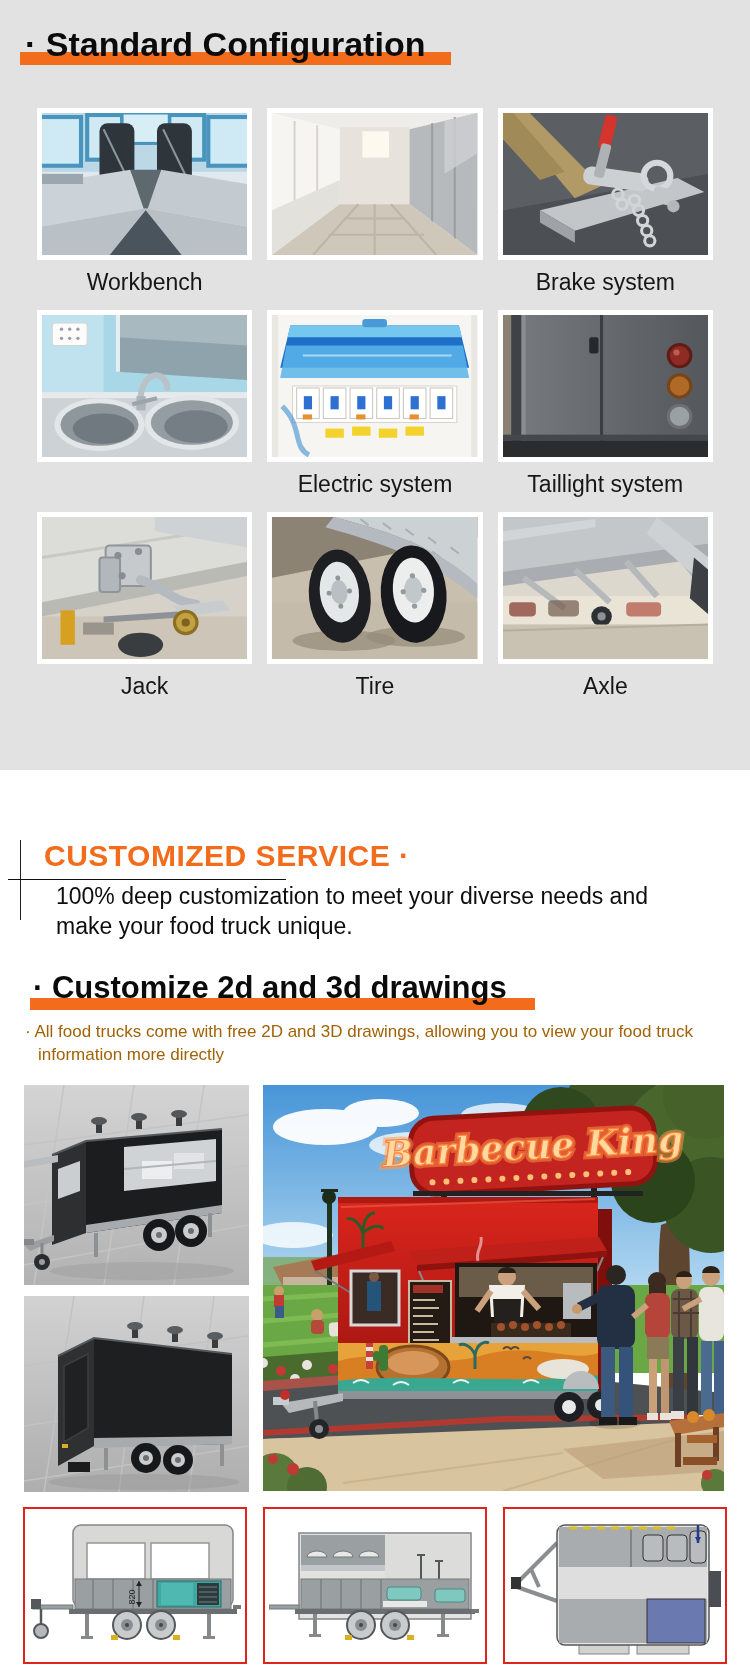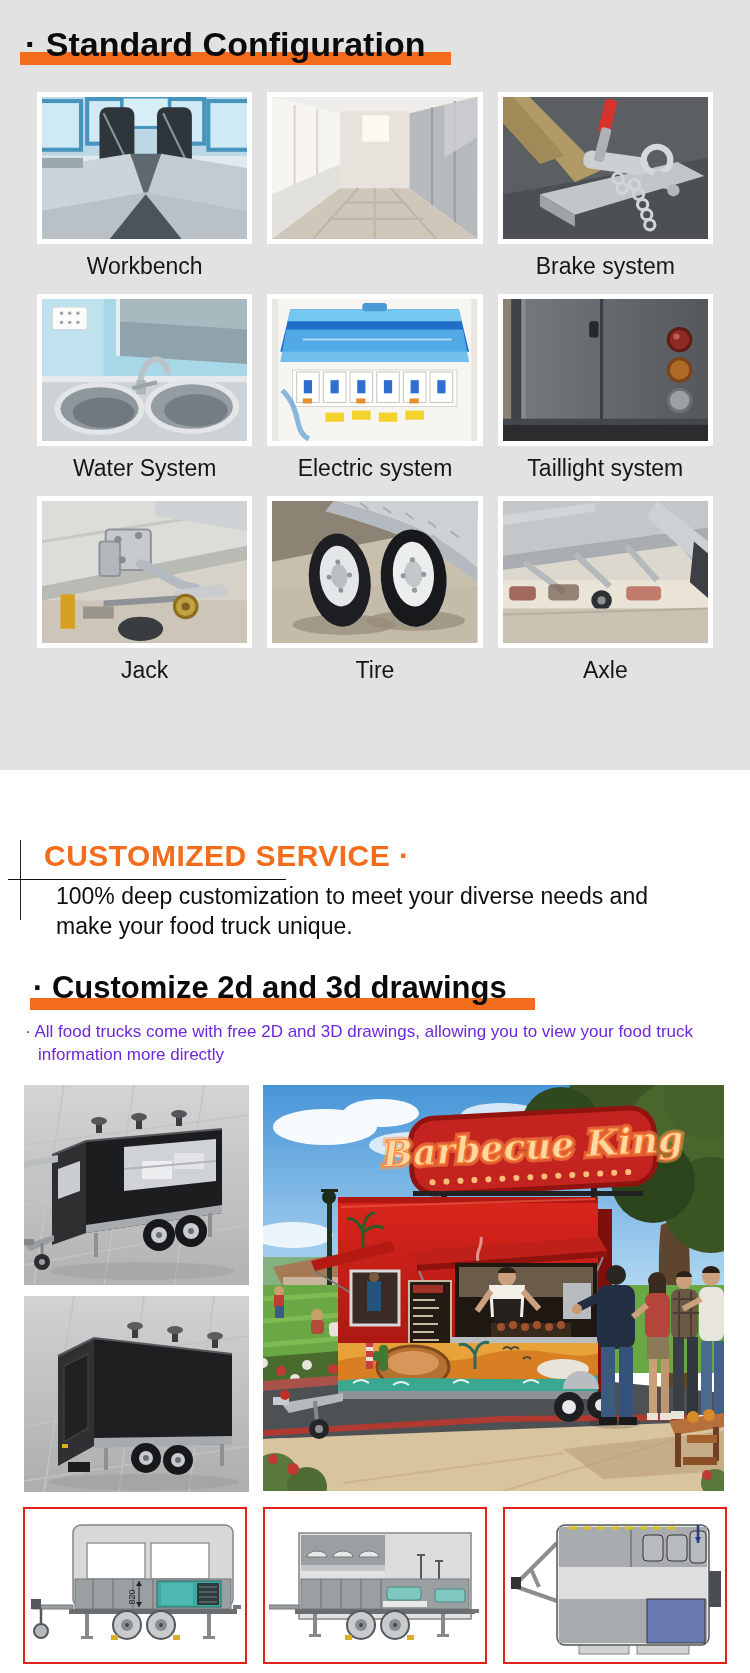--- a/index.html
+++ b/index.html
@@ -6,38 +6,38 @@
   html,body { background:#ffffff; }
   body { width:750px; font-family:"Liberation Sans","DejaVu Sans",sans-serif; color:#111; }
   .page { width:750px; height:1673px; overflow:hidden; background:#fff; position:relative; }
 
   
   .std { background:#e2e2e2; height:770px; padding-top:25px; }
   .hd { position:relative; display:inline-block; margin-left:25px; font-size:34px;
         font-weight:bold; color:#0b0b0b; z-index:1; white-space:nowrap; }
   .hd .bar { position:absolute; left:-5px; right:-26px; bottom:-1px; height:13px;
              background:#f26c1c; z-index:-1; }
-  .grid { margin:28px 37px 0; display:grid; grid-template-columns:repeat(3,1fr); column-gap:15px; }
+  .grid { margin:44px 37px 0; display:grid; grid-template-columns:repeat(3,1fr); column-gap:15px; }
   .tile { }
   .timg { background:#ffffff; padding:5px; height:152px; }
   .timg svg { width:100%; height:100%; display:block; }
   figcaption { font-size:23px; text-align:center; color:#161616; margin:9px 0 14px; font-weight:400; }
 
   
   .cs { position:relative; margin-top:68px; padding-left:44px; }
   .cs-vline { position:absolute; left:20px; top:2px; width:1px; height:80px; background:#222; }
   .cs-hline { position:absolute; left:8px; top:41px; width:278px; height:1px; background:#111; }
   .cs-title { font-size:30px; font-weight:bold; color:#f26c1c; letter-spacing:.5px; line-height:35px; }
   .cs-desc { margin:8px 0 0 12px; font-size:23px; line-height:1.32; color:#0e0e0e; width:612px; }
 
   .hd2 { position:relative; display:inline-block; margin:28px 0 0 33px; font-size:31px;
          font-weight:bold; color:#0b0b0b; z-index:1; white-space:nowrap; }
   .hd2 .bar { position:absolute; left:-3px; right:-28px; bottom:-4px; height:12px;
               background:#f26c1c; z-index:-1; }
-  .p2 { margin:14px 25px 4px; font-size:17px; line-height:1.38; color:#6d28d9;
+  .p2 { margin:14px 25px 4px; font-size:17px; line-height:1.38; color:#a16207;
         width:690px; padding-left:13px; text-indent:-13px; }
 
   
   .media { margin:18px 24px 0; display:flex; gap:14px; height:406px; }
   .m-left { width:225px; display:flex; flex-direction:column; gap:11px; }
   .m-left .render { flex:1; }
   .m-left svg { width:100%; height:100%; display:block; }
   .m-photo { width:461px; height:406px; }
   .m-photo svg { width:100%; height:100%; display:block; }
 
@@ -157,21 +157,20 @@
             <ellipse cx="56" cy="108" rx="38" ry="21" fill="#8d979c"></ellipse>
             <ellipse cx="60" cy="112" rx="30" ry="15" fill="#6f797f"></ellipse>
             <ellipse cx="146" cy="106" rx="46" ry="27" fill="#e2e6e8"></ellipse>
             <ellipse cx="146" cy="106" rx="40" ry="22" fill="#939da2"></ellipse>
             <ellipse cx="150" cy="110" rx="31" ry="16" fill="#747e84"></ellipse>
             <path d="M96 84 C96 56 120 52 122 72" fill="none" stroke="#b9c2c7" stroke-width="6" stroke-linecap="round"></path>
             <rect x="92" y="80" width="9" height="14" fill="#aab4b9"></rect>
             <path d="M88 88 L112 82" stroke="#9aa4a9" stroke-width="4"></path>
           </svg>
         </div>
-        <figcaption>Water System</figcaption>
       </figure>
 
       <figure class="tile">
         <div class="timg">
           <svg viewBox="0 0 200 140" preserveAspectRatio="none">
             <rect width="200" height="140" fill="#e9e7e2"></rect>
             <rect x="6" width="188" height="140" fill="#f6f5f2"></rect>
             <polygon points="18,10 182,10 192,52 8,52" fill="#1f6fc8"></polygon>
             <polygon points="14,30 186,30 192,62 8,62" fill="#5ab4ea" opacity=".85"></polygon>
             <polygon points="18,10 182,10 185,22 15,22" fill="#7fd0f4" opacity=".9"></polygon>

